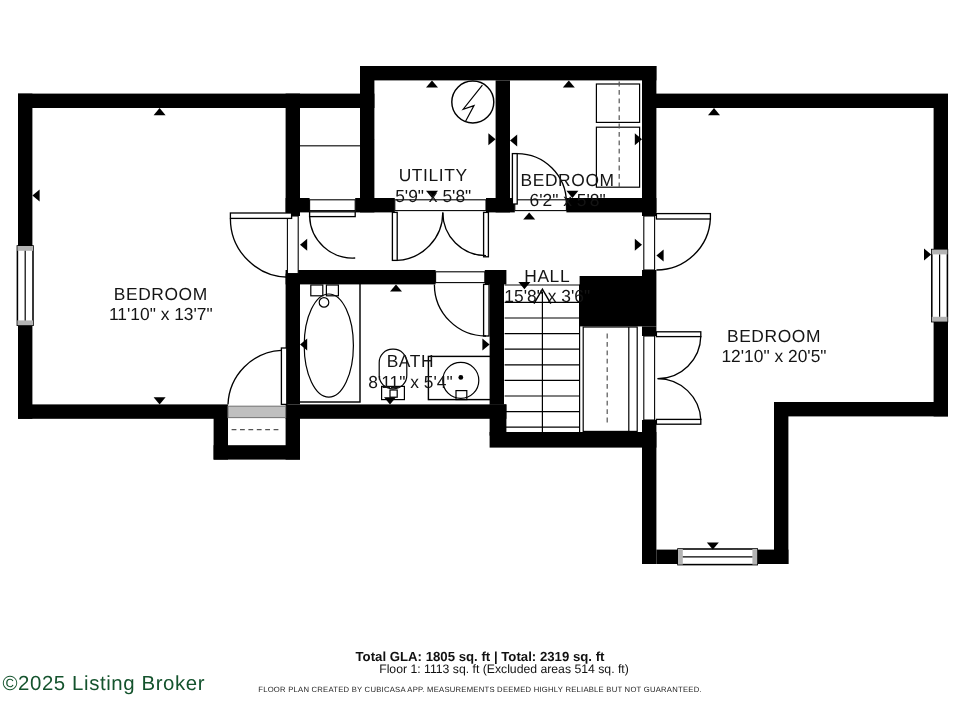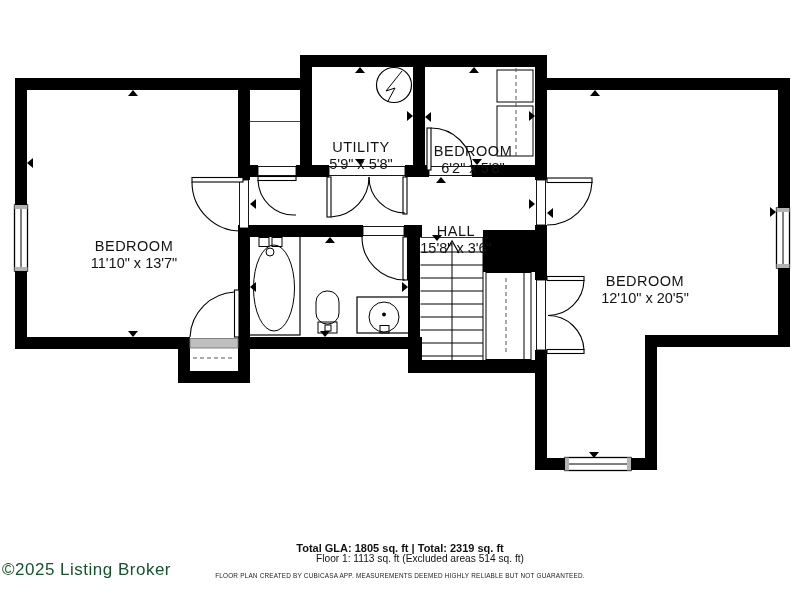--- a/index.html
+++ b/index.html
@@ -223,20 +223,24 @@
     <div class="rdims">5'9" x 5'8"</div>
   </div>
   <div class="room-label" style="left:473px;top:103px">
     <div class="rname">BEDROOM</div>
     <div class="rdims">6'2" x 5'8"</div>
   </div>
   <div class="room-label" style="left:456px;top:183px">
     <div class="rname">HALL</div>
     <div class="rdims">15'8" x 3'6"</div>
   </div>
+  <div class="room-label" style="left:342px;top:254px">
+    <div class="rname">BATH</div>
+    <div class="rdims">8'11" x 5'4"</div>
+  </div>
   <div class="room-label" style="left:645px;top:233px">
     <div class="rname">BEDROOM</div>
     <div class="rdims">12'10" x 20'5"</div>
   </div>
 
   <div class="footer">
     <div class="f-total">Total GLA: 1805 sq. ft | Total: 2319 sq. ft</div>
     <div class="f-line">Floor 1: 1113 sq. ft (Excluded areas 514 sq. ft)</div>
     <div class="f-disc">FLOOR PLAN CREATED BY CUBICASA APP. MEASUREMENTS DEEMED HIGHLY RELIABLE BUT NOT GUARANTEED.</div>
   </div>

